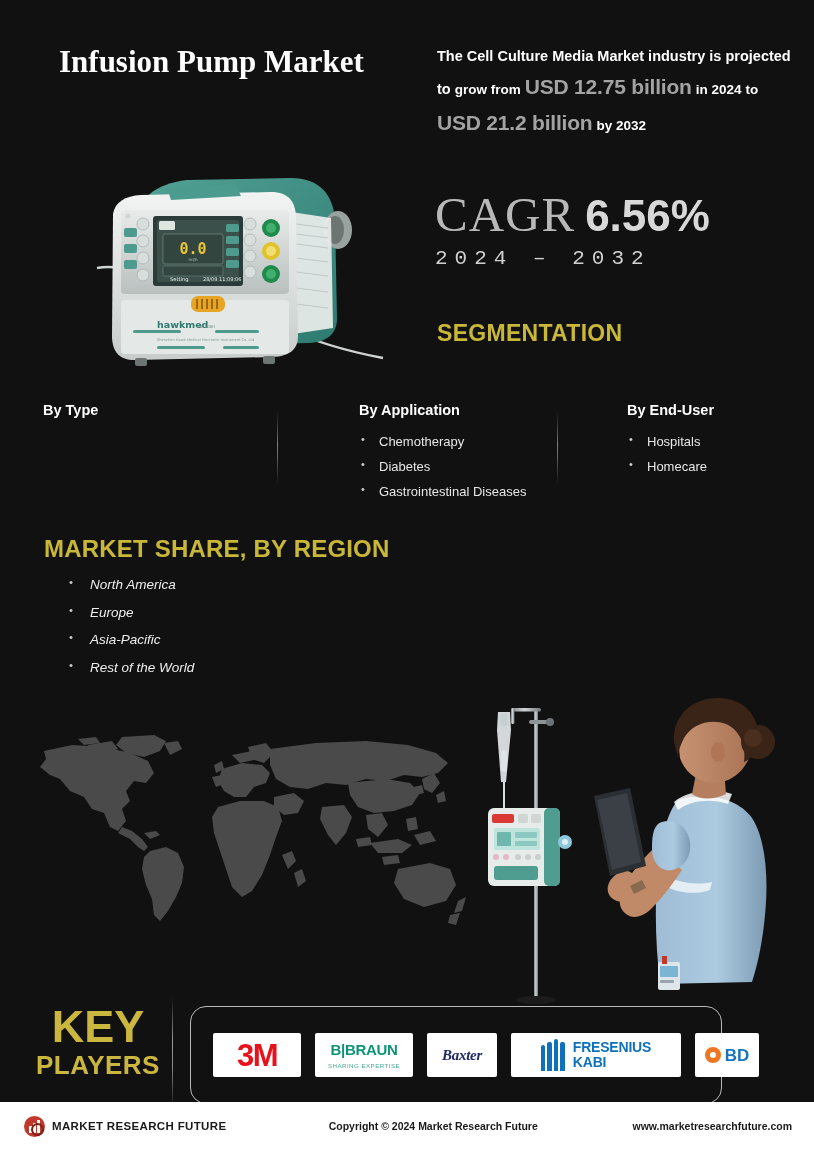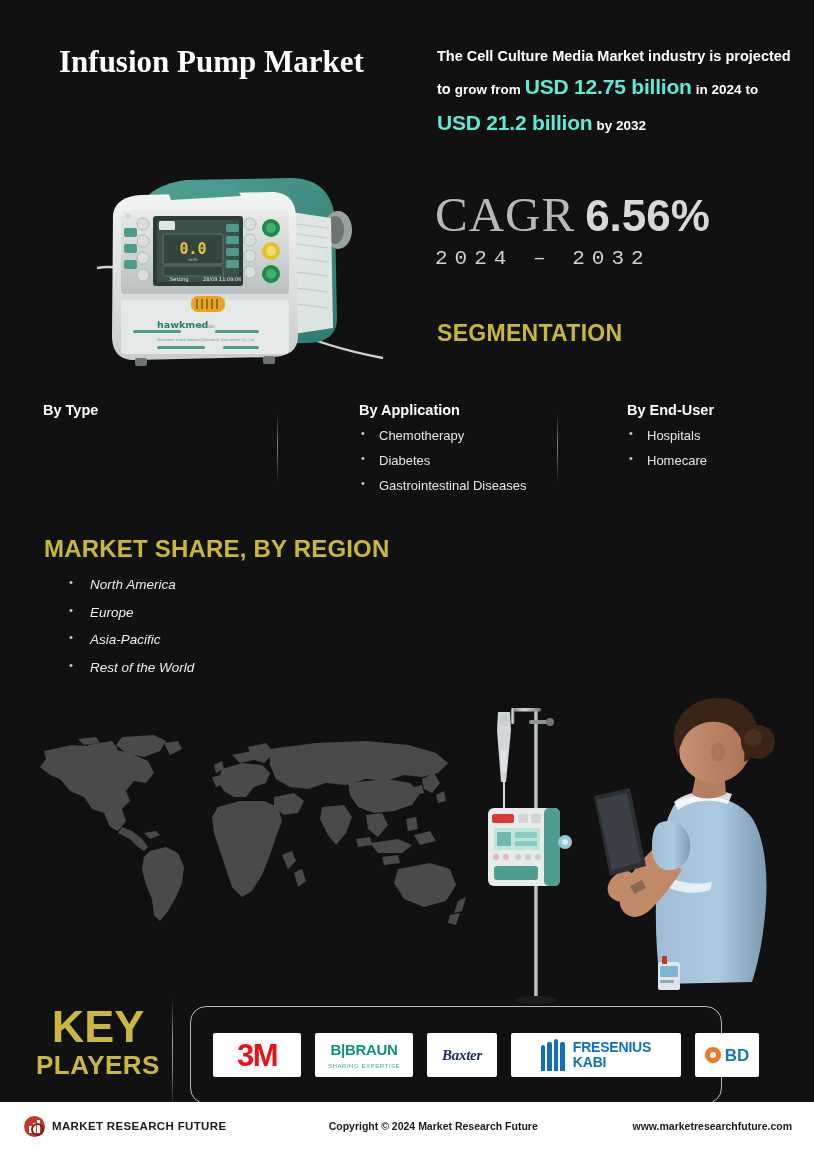--- a/index.html
+++ b/index.html
@@ -14,21 +14,21 @@
     position:absolute; left:59px; top:42px; width:340px;
     font-family:"Liberation Serif", serif;
     font-weight:700; font-size:31px; line-height:1.28; color:#ffffff;
   }
 
   
   #blurb {
     position:absolute; left:437px; top:44px; width:365px;
     font-size:14.5px; font-weight:700; line-height:1.72; color:#ffffff;
   }
-  #blurb .gold { color:#5eead4; font-size:21px; font-weight:700; letter-spacing:-0.2px; }
+  #blurb .gold { color:#a3a3a3; font-size:21px; font-weight:700; letter-spacing:-0.2px; }
   #blurb .sm { font-size:13.5px; }
 
   
   #cagr-wrap { position:absolute; left:435px; top:190px; }
   #cagr-line { white-space:nowrap; line-height:1; }
   #cagr-label {
     font-size:49px; font-weight:400; color:#b8b8b8;
     font-family:"Liberation Serif", serif; letter-spacing:1px;
   }
   #cagr-value { font-size:44px; font-weight:700; color:#d8d8d8; margin-left:10px; }
@@ -41,21 +41,21 @@
     position:absolute; left:437px; top:320px;
     font-size:23px; font-weight:700; color:#c9b838; letter-spacing:0.3px;
   }
 
   
   #segments { position:absolute; left:40px; top:402px; width:740px; display:flex; }
   .seg-col { position:relative; }
   .seg-col.c0 { width:260px; padding-left:3px; }
   .seg-col.c1 { width:282px; padding-left:59px; }
   .seg-col.c2 { width:198px; padding-left:45px; }
-  .seg-title { font-size:14.5px; font-weight:700; color:#fff; margin-bottom:11px; }
+  .seg-title { font-size:14.5px; font-weight:700; color:#fff; margin-bottom:17px; }
   .seg-list { list-style:none; }
   .seg-list li {
     font-size:13px; color:#e6e6e6; line-height:1; margin-bottom:12px;
     position:relative; padding-left:20px;
   }
   .seg-list li::before {
     content:"\2022"; position:absolute; left:2px; top:-1px;
     color:#cfcfcf; font-size:11px;
   }
   .seg-div {

